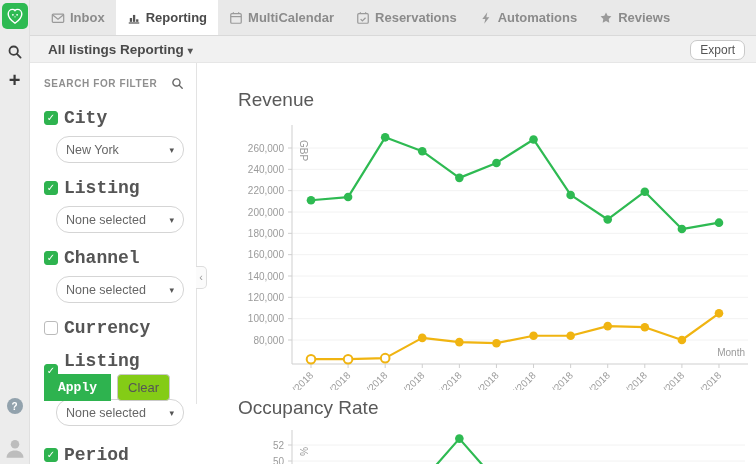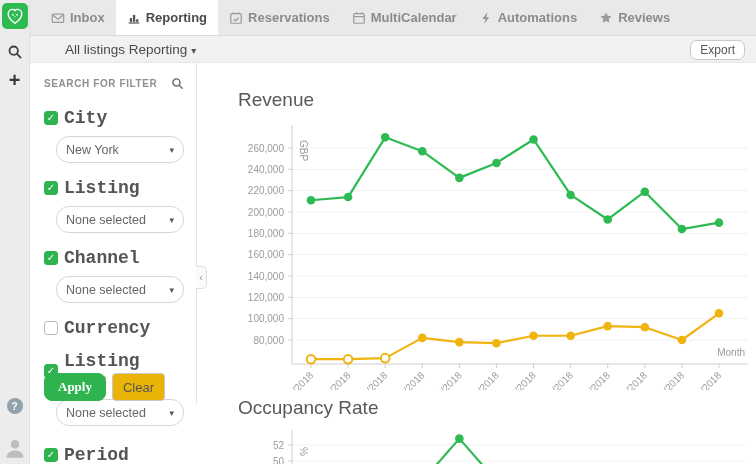--- a/index.html
+++ b/index.html
@@ -25,21 +25,21 @@
             border-bottom:1px solid #d9d9d9; display:flex; align-items:stretch; padding-left:10px; }
   .tab { display:flex; align-items:center; gap:5px; padding:0 11px; font-size:13px; font-weight:600;
          color:#8b8b8b; cursor:pointer; white-space:nowrap; }
   .tab svg { color:#9a9a9a; }
   .tab.active { background:#fff; color:#4a4a4a; }
   .tab.active svg { color:#555; }
 
   
   .hdr { position:absolute; left:30px; top:36px; width:726px; height:27px; background:#f1f1f1;
          border-bottom:1px solid #e6e6e6; display:flex; align-items:center; }
-  .hdr-title { margin-left:35px; font-size:13.5px; font-weight:normal; color:#4a4a4a; cursor:pointer; }
+  .hdr-title { margin-left:18px; font-size:13.5px; font-weight:bold; color:#4a4a4a; cursor:pointer; }
   .hdr-title .caret { font-size:10px; color:#555; margin-left:4px; }
   .export { position:absolute; right:11px; top:4px; height:20px; padding:0 9px; font-size:12px;
             color:#555; background:#fff; border:1px solid #c9c9c9; border-radius:7px; cursor:pointer;
             font-family:"Liberation Sans", sans-serif; }
 
   
   .panel { position:absolute; left:30px; top:63px; width:167px; height:341px; background:#fff;
            border-right:1px solid #e3e3e3; padding:14px 12px 0 14px; }
   .psearch { display:flex; align-items:center; justify-content:space-between; margin-bottom:18px; }
   .psearch .lbl { font-size:10px; font-weight:600; letter-spacing:.6px; color:#8f8f8f; }
@@ -52,23 +52,23 @@
   .cb.on .cm { display:block; }
   .cbl { font-size:18px; font-weight:600; color:#555;font-family:Liberation Mono, monospace; }
   .dd { margin:8px 0 15px 12px; height:27px; border:1px solid #d5d5d5; border-radius:13px; background:#fff;
         display:flex; align-items:center; justify-content:space-between; padding:0 9px; font-size:12.5px;
         color:#666; cursor:pointer; }
   .dd .caret { font-size:9px; color:#555; }
   .dd.native .caret { font-size:7px; }
   .fgroup.nodrop { margin-bottom:13px; }
   .fgroup.gap-top { margin-top:19px; }
   .pbtns { position:absolute; left:14px; bottom:3px; display:flex; gap:6px; }
-  .btn-apply { background:#2eb34f; color:#fff; border:1px solid #2eb34f; border-radius:8px; padding:5px 13px;
-               font-size:13px; font-weight:bold; cursor:pointer; font-family:Liberation Serif, serif; }
-  .btn-clear { background:#eab308; color:#555; border:1px solid #c9c9c9; border-radius:4px; padding:5px 10px;
+  .btn-apply { background:#2eb34f; color:#fff; border:1px solid #2eb34f; border-radius:0; padding:5px 13px;
+               font-size:13px; font-weight:bold; cursor:pointer; font-family:Liberation Mono, monospace; }
+  .btn-clear { background:#84cc16; color:#555; border:1px solid #c9c9c9; border-radius:4px; padding:5px 10px;
                font-size:13px; cursor:pointer; font-family:"Liberation Sans", sans-serif; }
   .collapse-tab { position:absolute; left:196px; top:266px; width:11px; height:23px; background:#fbfbfb;
                   border:1px solid #ddd; border-left:none; border-radius:0 5px 5px 0; color:#999;
                   font-size:11px; line-height:21px; text-align:center; cursor:pointer; z-index:5; }
 
   
   .main { position:absolute; left:198px; top:75px; width:558px; height:401px; background:#fff; overflow:hidden; }
   .chart-title { position:absolute; left:40px; font-size:19px; font-weight:400; color:#595959; }
   #t-rev { top:14px; }
   #t-occ { top:322px; }
@@ -119,34 +119,34 @@
         <rect x="2" y="13" width="12" height="1.4"></rect>
         <rect x="3.2" y="8" width="2.6" height="4.4"></rect>
         <rect x="6.8" y="4.5" width="2.6" height="7.9"></rect>
         <rect x="10.4" y="9.5" width="2.6" height="2.9"></rect>
       </svg>
     <span>Reporting</span>
   </div>
   <div class="tab">
     <svg width="14" height="14" viewBox="0 0 16 16">
         <rect x="2" y="3" width="12" height="11" rx="1.2" fill="none" stroke="currentColor" stroke-width="1.4"></rect>
+        <line x1="2" y1="6.4" x2="14" y2="6.4" stroke="currentColor" stroke-width="1.4"></line>
+        <line x1="5" y1="1.4" x2="5" y2="3.4" stroke="currentColor" stroke-width="1.4"></line>
+        <line x1="11" y1="1.4" x2="11" y2="3.4" stroke="currentColor" stroke-width="1.4"></line>
+      </svg>
+    <span>MultiCalendar</span>
+  </div>
+  <div class="tab">
+    <svg width="14" height="14" viewBox="0 0 16 16">
+        <rect x="2" y="3" width="12" height="11" rx="1.2" fill="none" stroke="currentColor" stroke-width="1.4"></rect>
         <line x1="5" y1="1.4" x2="5" y2="3.4" stroke="currentColor" stroke-width="1.4"></line>
         <line x1="11" y1="1.4" x2="11" y2="3.4" stroke="currentColor" stroke-width="1.4"></line>
         <path d="M5.3 9.3l2 2 3.6-3.6" fill="none" stroke="currentColor" stroke-width="1.5"></path>
       </svg>
     <span>Reservations</span>
-  </div>
-  <div class="tab">
-    <svg width="14" height="14" viewBox="0 0 16 16">
-        <rect x="2" y="3" width="12" height="11" rx="1.2" fill="none" stroke="currentColor" stroke-width="1.4"></rect>
-        <line x1="2" y1="6.4" x2="14" y2="6.4" stroke="currentColor" stroke-width="1.4"></line>
-        <line x1="5" y1="1.4" x2="5" y2="3.4" stroke="currentColor" stroke-width="1.4"></line>
-        <line x1="11" y1="1.4" x2="11" y2="3.4" stroke="currentColor" stroke-width="1.4"></line>
-      </svg>
-    <span>MultiCalendar</span>
   </div>
   <div class="tab">
     <svg width="14" height="14" viewBox="0 0 16 16" fill="currentColor">
         <path d="M9.5 1.5L3.8 9h3.4L6 14.5 11.8 7H8.4z"></path>
       </svg>
     <span>Automations</span>
   </div>
   <div class="tab">
     <svg width="14" height="14" viewBox="0 0 16 16" fill="currentColor">
         <path d="M8 1.6l1.9 3.9 4.3.6-3.1 3 .7 4.3L8 11.4l-3.8 2 .7-4.3-3.1-3 4.3-.6z"></path>

